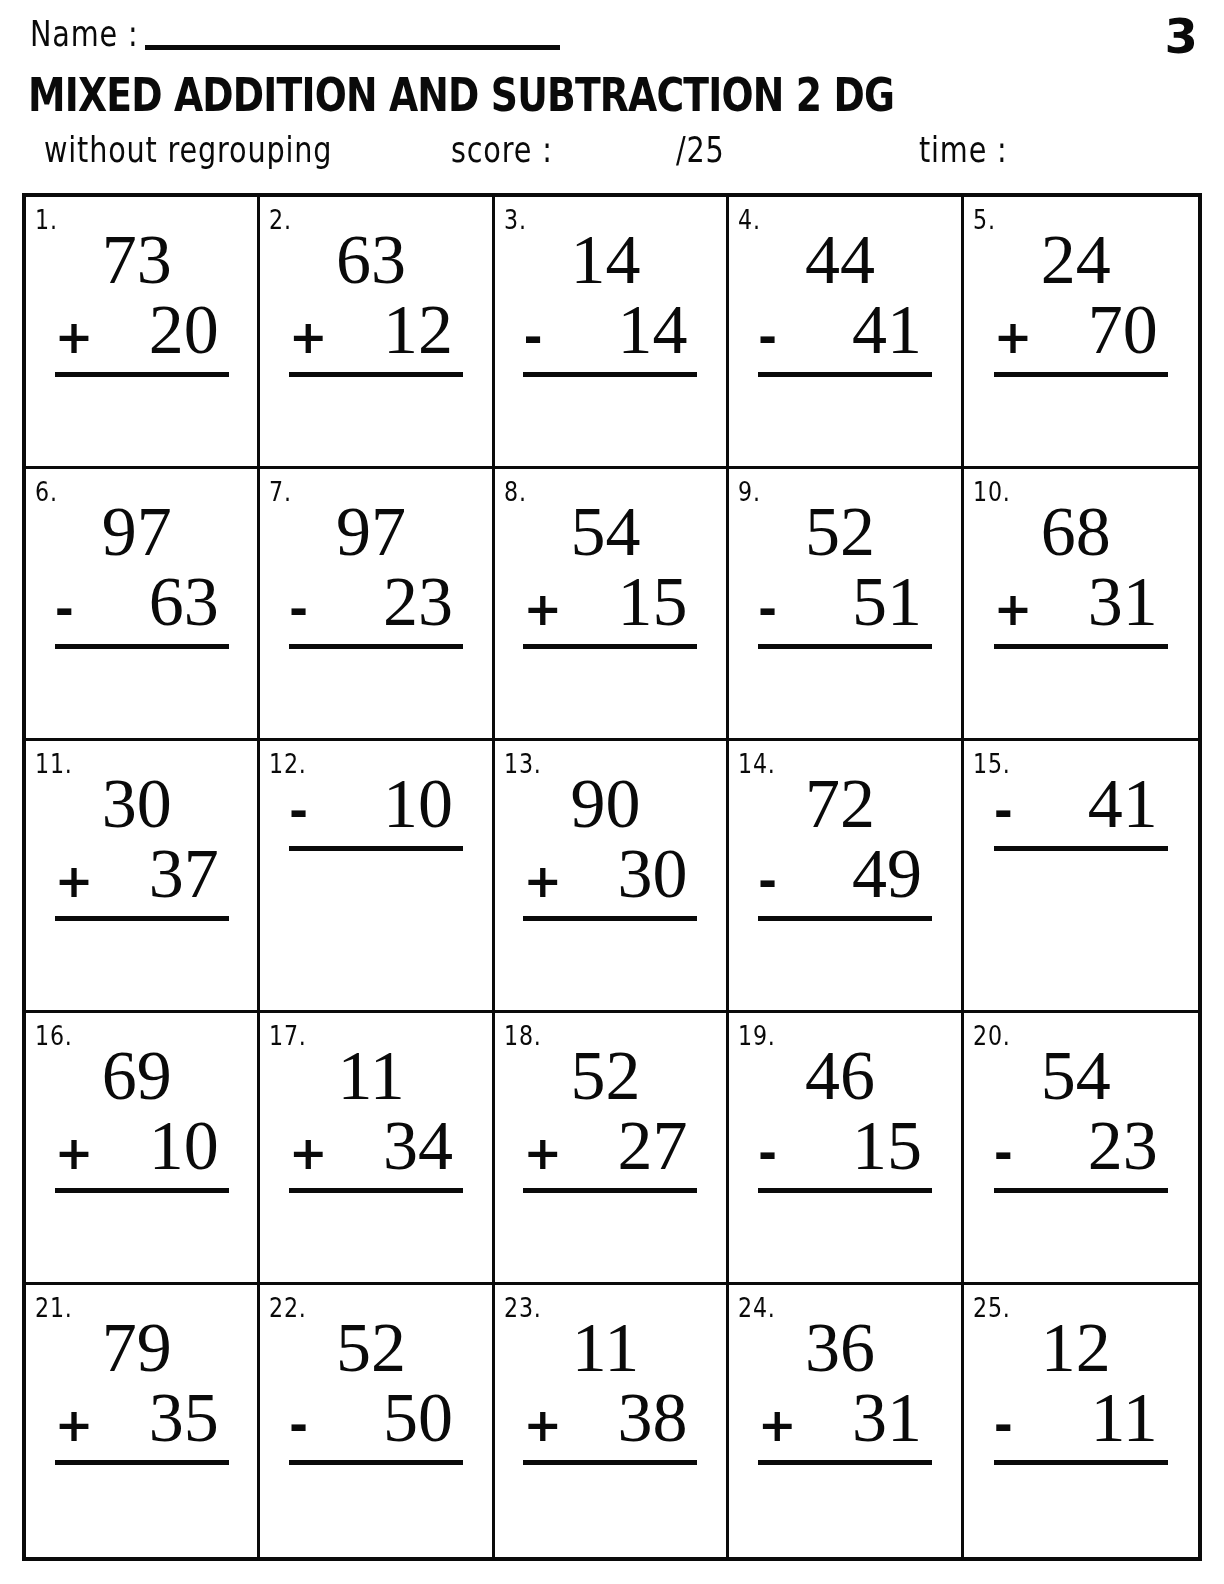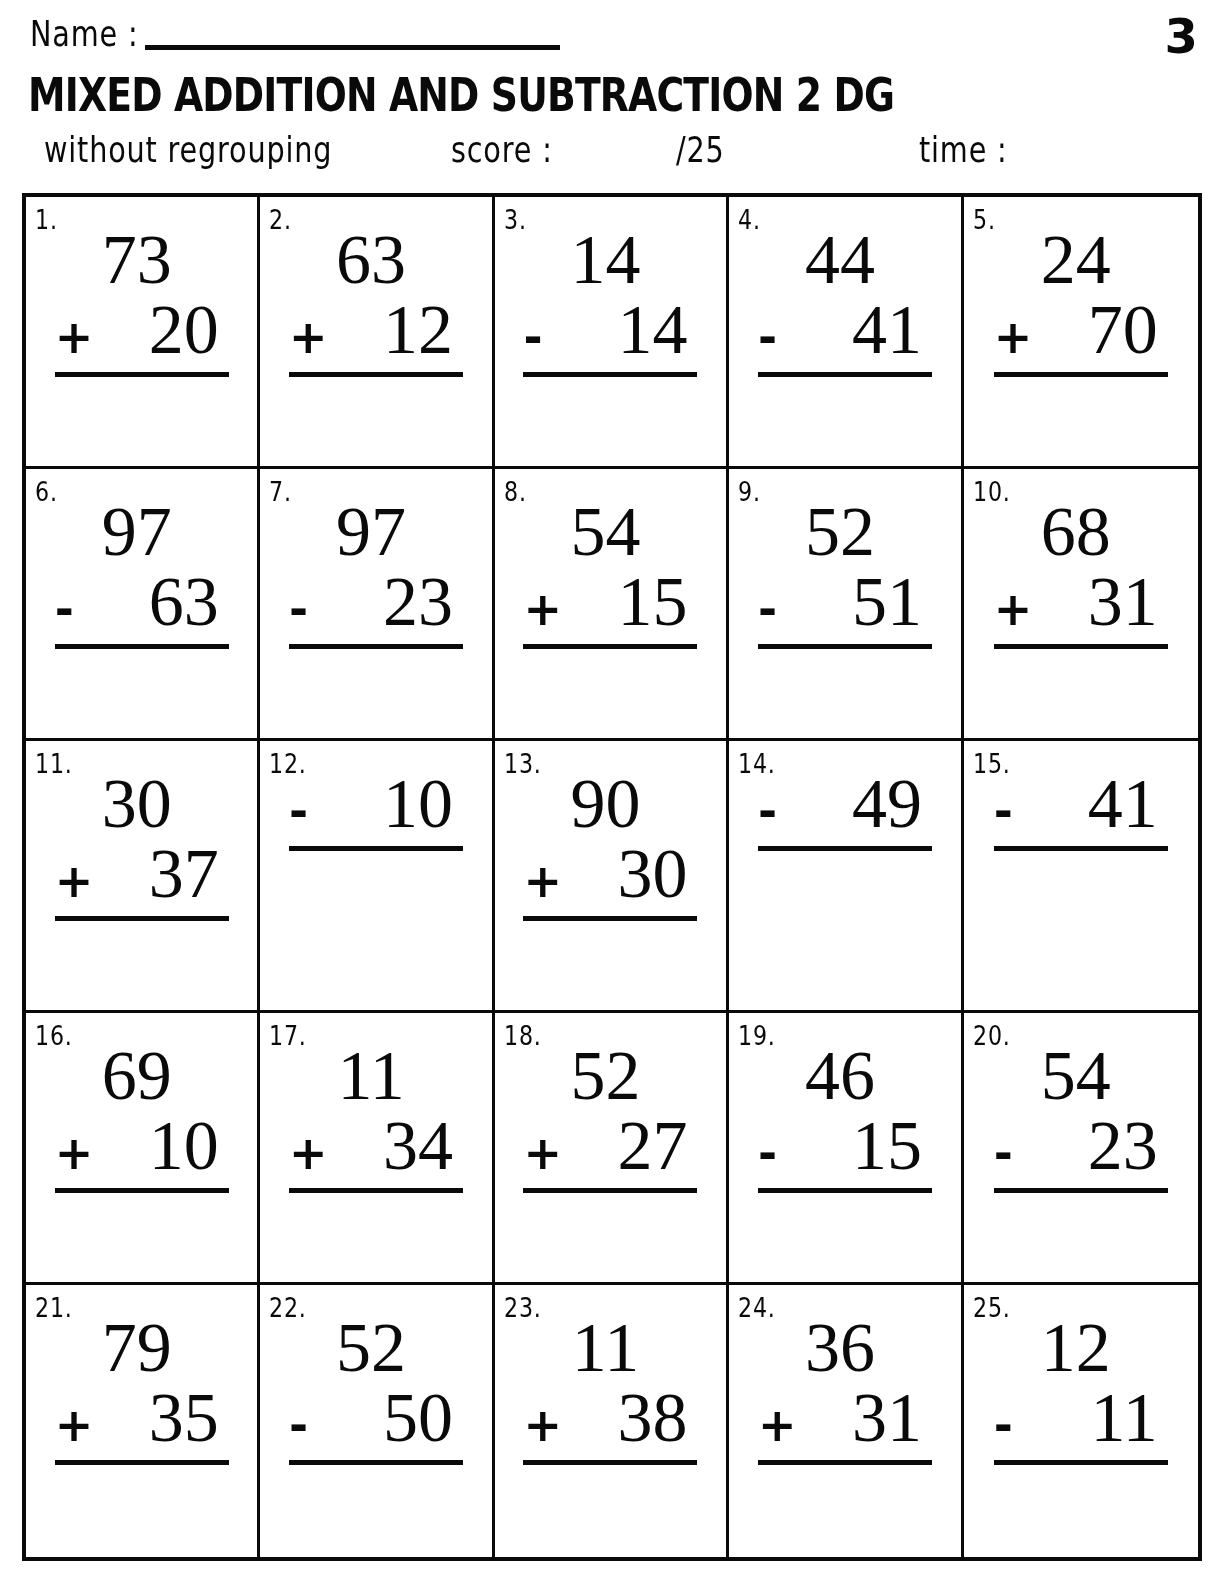--- a/index.html
+++ b/index.html
@@ -250,20 +250,21 @@
           <div class="bot-row">
             <span class="op">+</span>
             <span>30</span>
           </div>
           <div class="answer-line"></div>
         </div>
       </div>
       <div class="cell">
         <div class="pnum hand">14.</div>
         <div class="math">
+          <div class="top-row"><span>72</span></div>
           <div class="bot-row">
             <span class="op">-</span>
             <span>49</span>
           </div>
           <div class="answer-line"></div>
         </div>
       </div>
       <div class="cell">
         <div class="pnum hand">15.</div>
         <div class="math">

